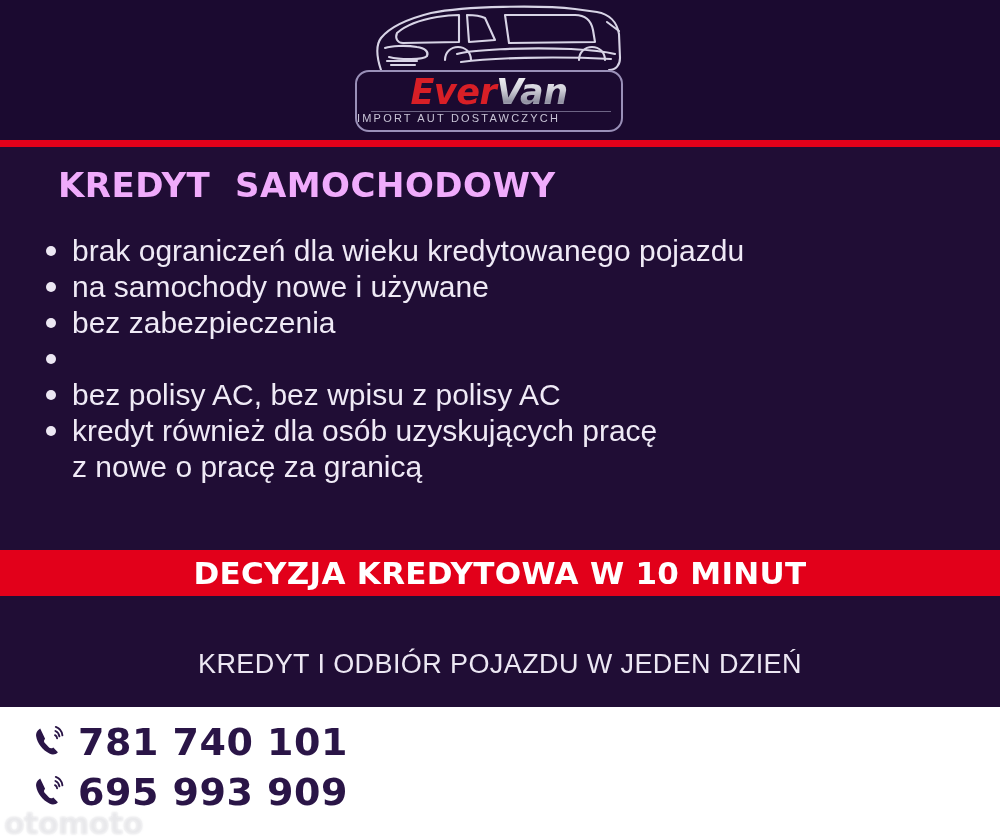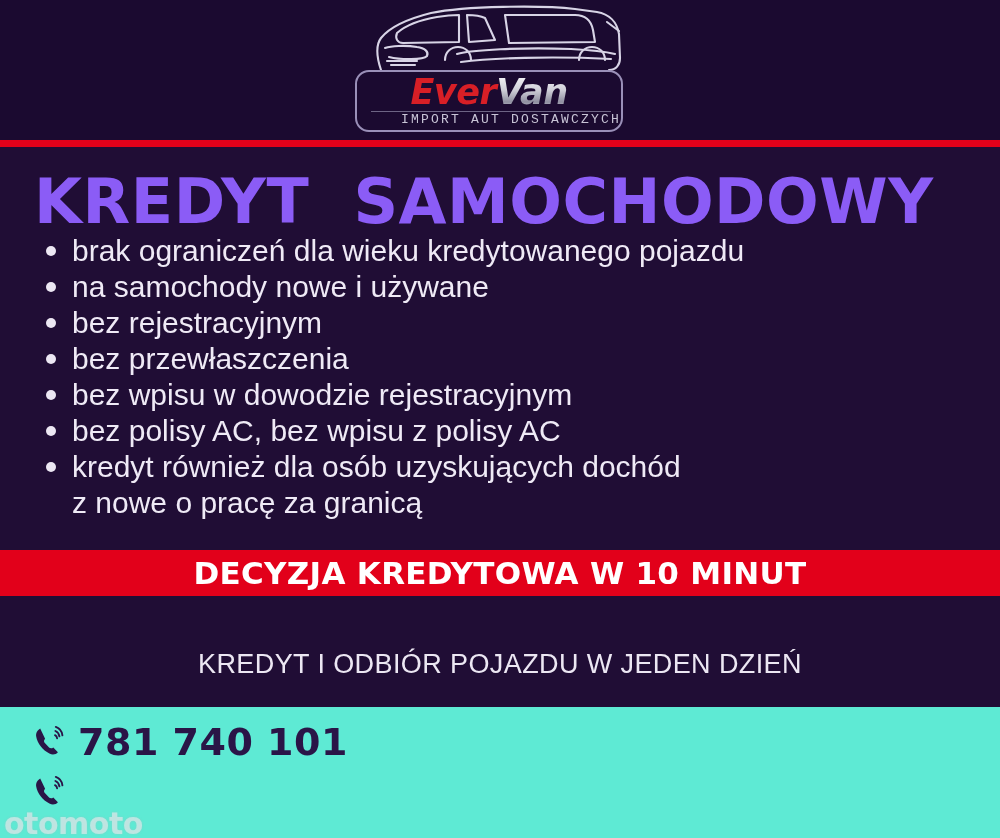--- a/index.html
+++ b/index.html
@@ -76,25 +76,25 @@
     background-clip: text;
     color: #e2e2ec;
     -webkit-text-fill-color: transparent;
     font-style: italic;
   }
   .logo-sub {
     position: absolute;
     left: 0;
     top: 40px;
     width: 100%;
-    text-align: right;
-    font-size: 13px;
+    text-align: left;
+    font-size: 11px;
     letter-spacing: 2.2px;
     color: #c8c4d6;
-    font-family: Liberation Mono, monospace;
+    font-family: Liberation Sans, sans-serif;
     white-space: nowrap;
   }
   .logo-rule {
     position: absolute;
     left: 14px;
     top: 39px;
     width: 240px;
     height: 1px;
     background: #6d6484;
   }
@@ -111,25 +111,25 @@
   .main {
     position: absolute;
     left: 0;
     top: 147px;
     width: 1000px;
     height: 403px;
     background: #200d35;
   }
   .headline {
     position: absolute;
-    left: 34px;
+    left: 58px;
     top: 18px;
-    font-size: 62px;
-    font-weight: bold;
-    color: #8b5cf6;
+    font-size: 34px;
+    font-weight: bold;
+    color: #f0abfc;
     letter-spacing: 0.5px;
     white-space: pre;
     font-family: "DejaVu Sans", sans-serif;
   }
   .bullets {
     position: absolute;
     left: 46px;
     top: 86px;
     width: 900px;
   }
@@ -201,21 +201,21 @@
     font-family: "Liberation Sans", sans-serif;
   }
 
   
   .footer {
     position: absolute;
     left: 0;
     top: 707px;
     width: 1000px;
     height: 131px;
-    background: #5eead4;
+    background: #ffffff;
   }
   .contact-block {
     position: absolute;
     left: 32px;
     top: 10px;
   }
   .contact-row {
     display: flex;
     align-items: center;
     height: 50px;
@@ -291,41 +291,36 @@
         <div class="bullet-text">brak ograniczeń dla wieku kredytowanego pojazdu</div>
       </div>
 
       <div class="bullet-row">
         <div class="bullet-dot"></div>
         <div class="bullet-text">na samochody nowe i używane</div>
       </div>
 
       <div class="bullet-row">
         <div class="bullet-dot"></div>
-        <div class="bullet-text">bez rejestracyjnym</div>
-      </div>
-
-      <div class="bullet-row">
-        <div class="bullet-dot"></div>
-        <div class="bullet-text">bez przewłaszczenia</div>
-      </div>
-
-      <div class="bullet-row">
-        <div class="bullet-dot"></div>
-        <div class="bullet-text">bez wpisu w dowodzie rejestracyjnym</div>
-      </div>
+        <div class="bullet-text">bez zabezpieczenia</div>
+      </div>
+
+      <div class="bullet-row">
+        <div class="bullet-dot"></div>
+      </div>
+
 
       <div class="bullet-row">
         <div class="bullet-dot"></div>
         <div class="bullet-text">bez polisy AC, bez wpisu z polisy AC</div>
       </div>
 
       <div class="bullet-row">
         <div class="bullet-dot"></div>
-        <div class="bullet-text">kredyt również dla osób uzyskujących dochód</div>
+        <div class="bullet-text">kredyt również dla osób uzyskujących pracę</div>
       </div>
 
       <div class="bullet-row">
         <div class="bullet-dot hidden"></div>
         <div class="bullet-text"> z nowe o pracę za granicą</div>
       </div>
 
     </div>
   </div>
 
@@ -351,20 +346,21 @@
         <div class="phone-num">781 740 101</div>
       </div>
 
       <div class="contact-row">
         <svg class="phone-icon" viewBox="0 0 34 34">
           <path d="M8.2 3.4 C5.6 4.9 3.6 7.9 4.2 11.6 C5.2 18.2 10.8 25.4 17.4 28.6 C20.8 30.2 24.1 29.4 25.9 27.2 L21.3 22.4 C20.1 23.4 18.6 23.6 17.3 22.8 L12.4 17.6 C11.7 16.2 12.0 14.8 13.1 13.7 Z" fill="#2a1547"></path>
           <path d="M23.4 6.0 C25.6 7.0 27.1 9.0 27.4 11.4" fill="none" stroke="#2a1547" stroke-width="1.9" stroke-linecap="round"></path>
           <path d="M23.0 10.2 C24.2 10.8 25.0 11.9 25.1 13.2" fill="none" stroke="#2a1547" stroke-width="1.9" stroke-linecap="round"></path>
           <path d="M23.8 1.9 C27.4 3.2 30.0 6.4 30.4 10.3" fill="none" stroke="#2a1547" stroke-width="1.9" stroke-linecap="round"></path>
         </svg>
+        <div class="phone-num">695 993 909</div>
       </div>
 
     </div>
 
   </div>
 
   <div class="watermark">otomoto</div>
 
 </div>
 

